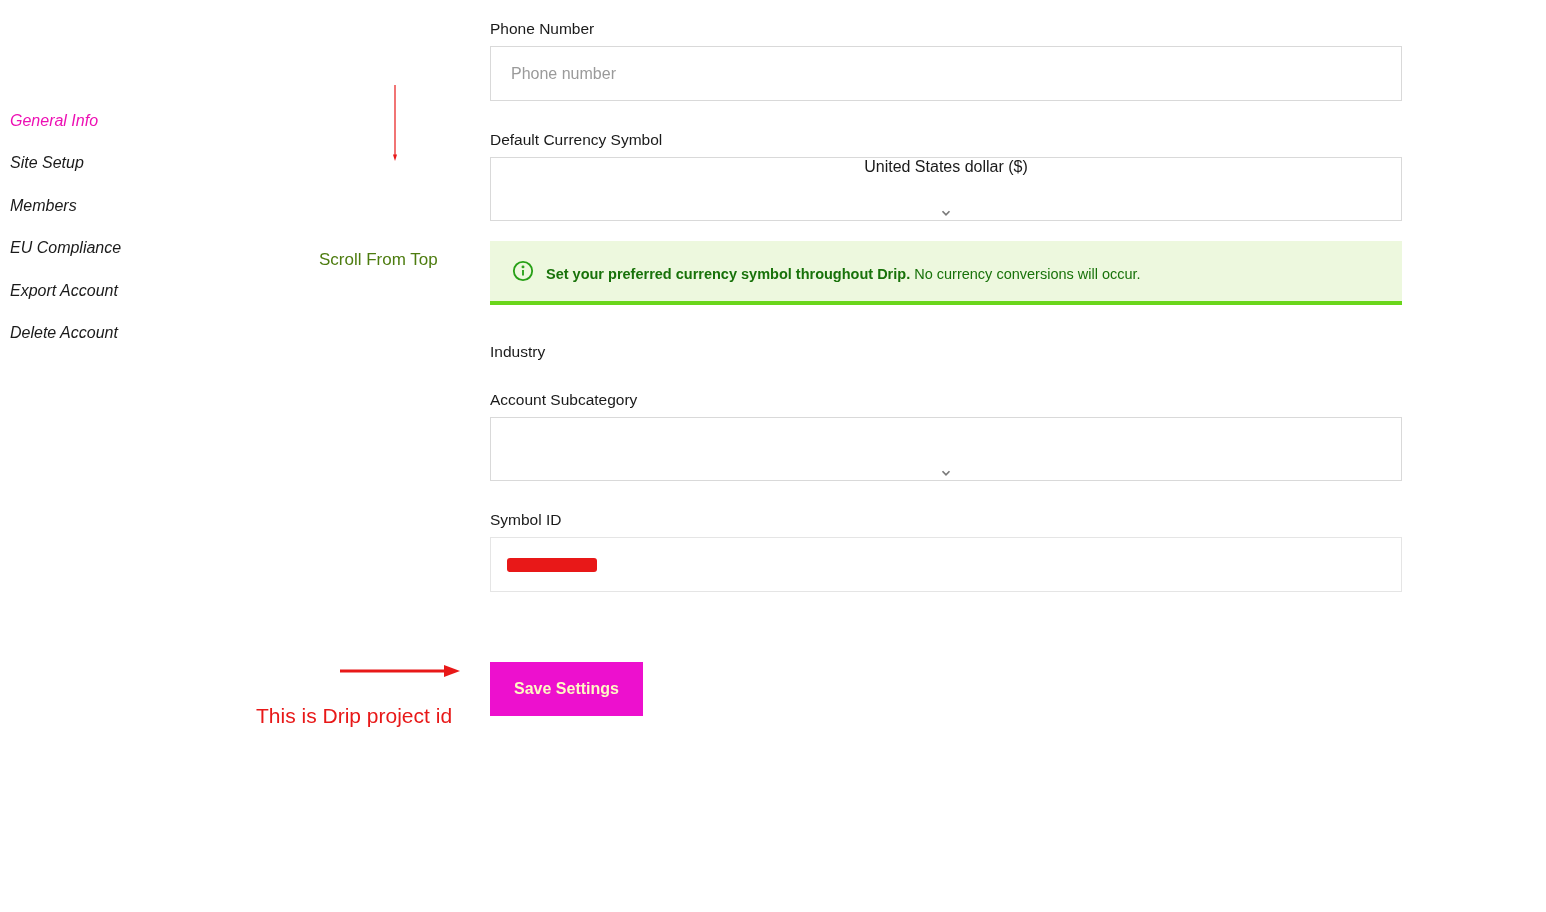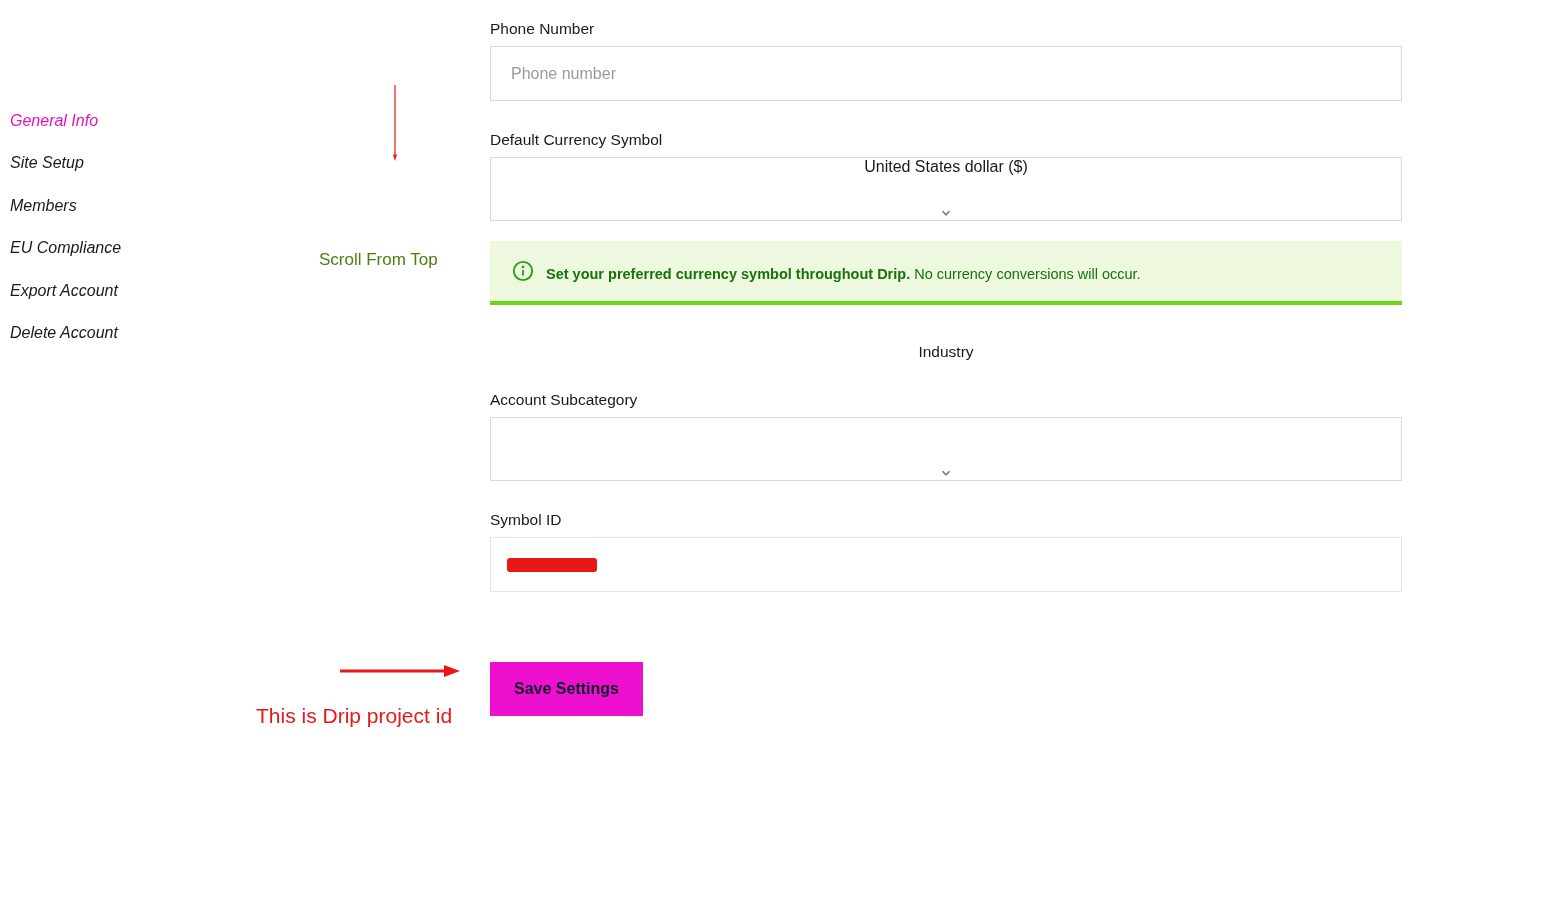--- a/index.html
+++ b/index.html
@@ -98,21 +98,21 @@
       color: #18720a;
     }
     .info-text .bold {
       font-weight: 700;
     }
     .field-group {
       margin-bottom: 30px;
     }
     .save-btn {
       background: #ed10ce;
-      color: #0f172a;
+      color: #fef9c3;
       border: none;
       padding: 18px 24px;
       font-size: 16px;
       font-weight: 600;
       cursor: pointer;
     }
     
     .anno-arrow-down {
       position: absolute;
       left: 393px;
@@ -194,21 +194,21 @@
         <line x1="12" y1="11" x2="12" y2="17"></line>
         <circle cx="12" cy="7.5" r="0.6" fill="#27a016"></circle>
       </svg>
       <div class="info-text">
         <span class="bold">Set your preferred currency symbol throughout Drip.</span><span> No currency conversions will occur.</span>
       </div>
     </div>
   </div>
 
   
-  <div class="field-group" style="margin-top:38px;text-align:center;">
+  <div class="field-group" style="margin-top:38px;">
     <div class="field-label">Industry</div>
   </div>
 
   
   <div class="field-group" style="margin-top:20px;">
     <div class="field-label">Account Subcategory</div>
     <div class="select-control">
       <span></span>
       <svg class="chevron" viewBox="0 0 24 24" fill="none" stroke="#7a7a7a" stroke-width="3">
         <polyline points="6 9 12 15 18 9"></polyline>

